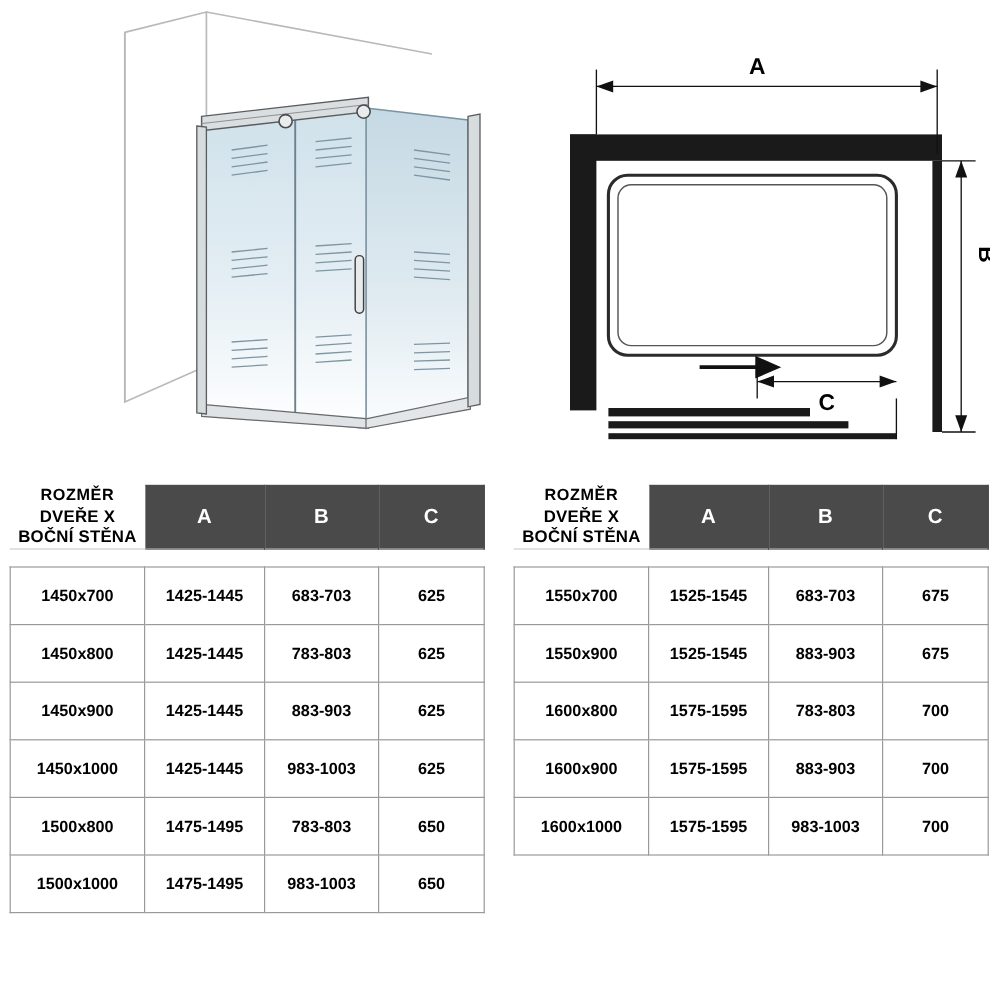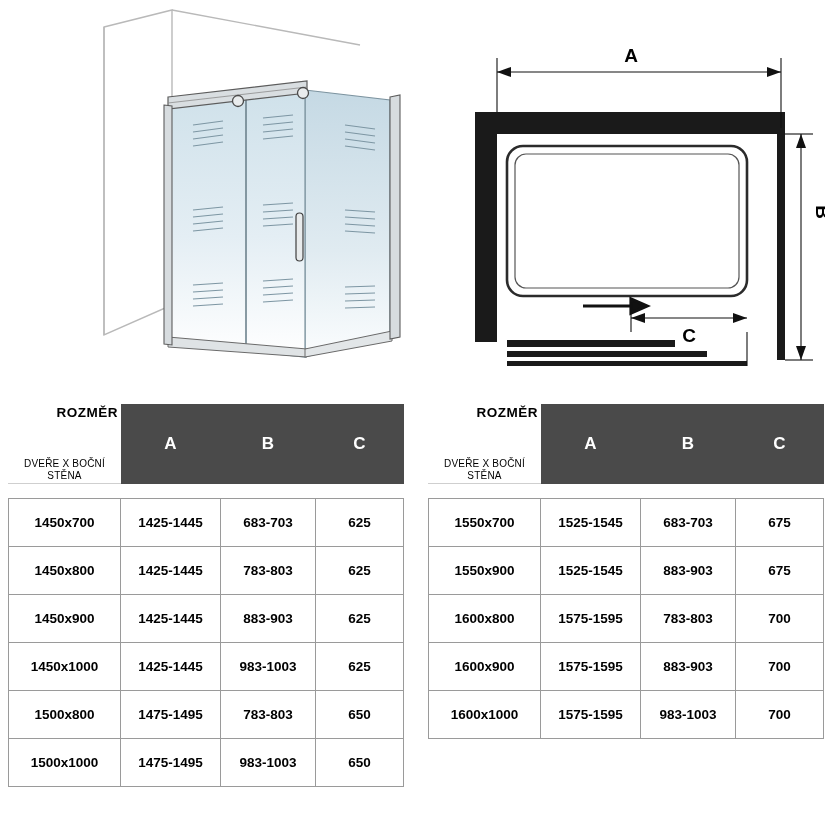--- a/index.html
+++ b/index.html
@@ -86,28 +86,26 @@
     border-bottom: 1px solid #cfcfcf;
     font-size: 12px;
     line-height: 1.25;
     padding: 0 2px;
   }
   table.spec thead th.head-label .l1 {
     display: block;
     font-size: 13.5px;
     font-weight: bold;
     letter-spacing: 0.5px;
-    text-align: right;
   }
   table.spec thead th.head-label .l2 {
     display: block;
-    font-size: 10px;
-    font-weight: normal;
+    font-size: 14px;
+    font-weight: bold;
     letter-spacing: 0.2px;
-    margin-top: 36px;
   }
   table.spec thead th .colletter {
     font-size: 17px;
   }
   table.spec tbody td {
     border: 1px solid #9a9a9a;
     height: 45px;
     text-align: center;
     vertical-align: middle;
     font-size: 13.5px;

